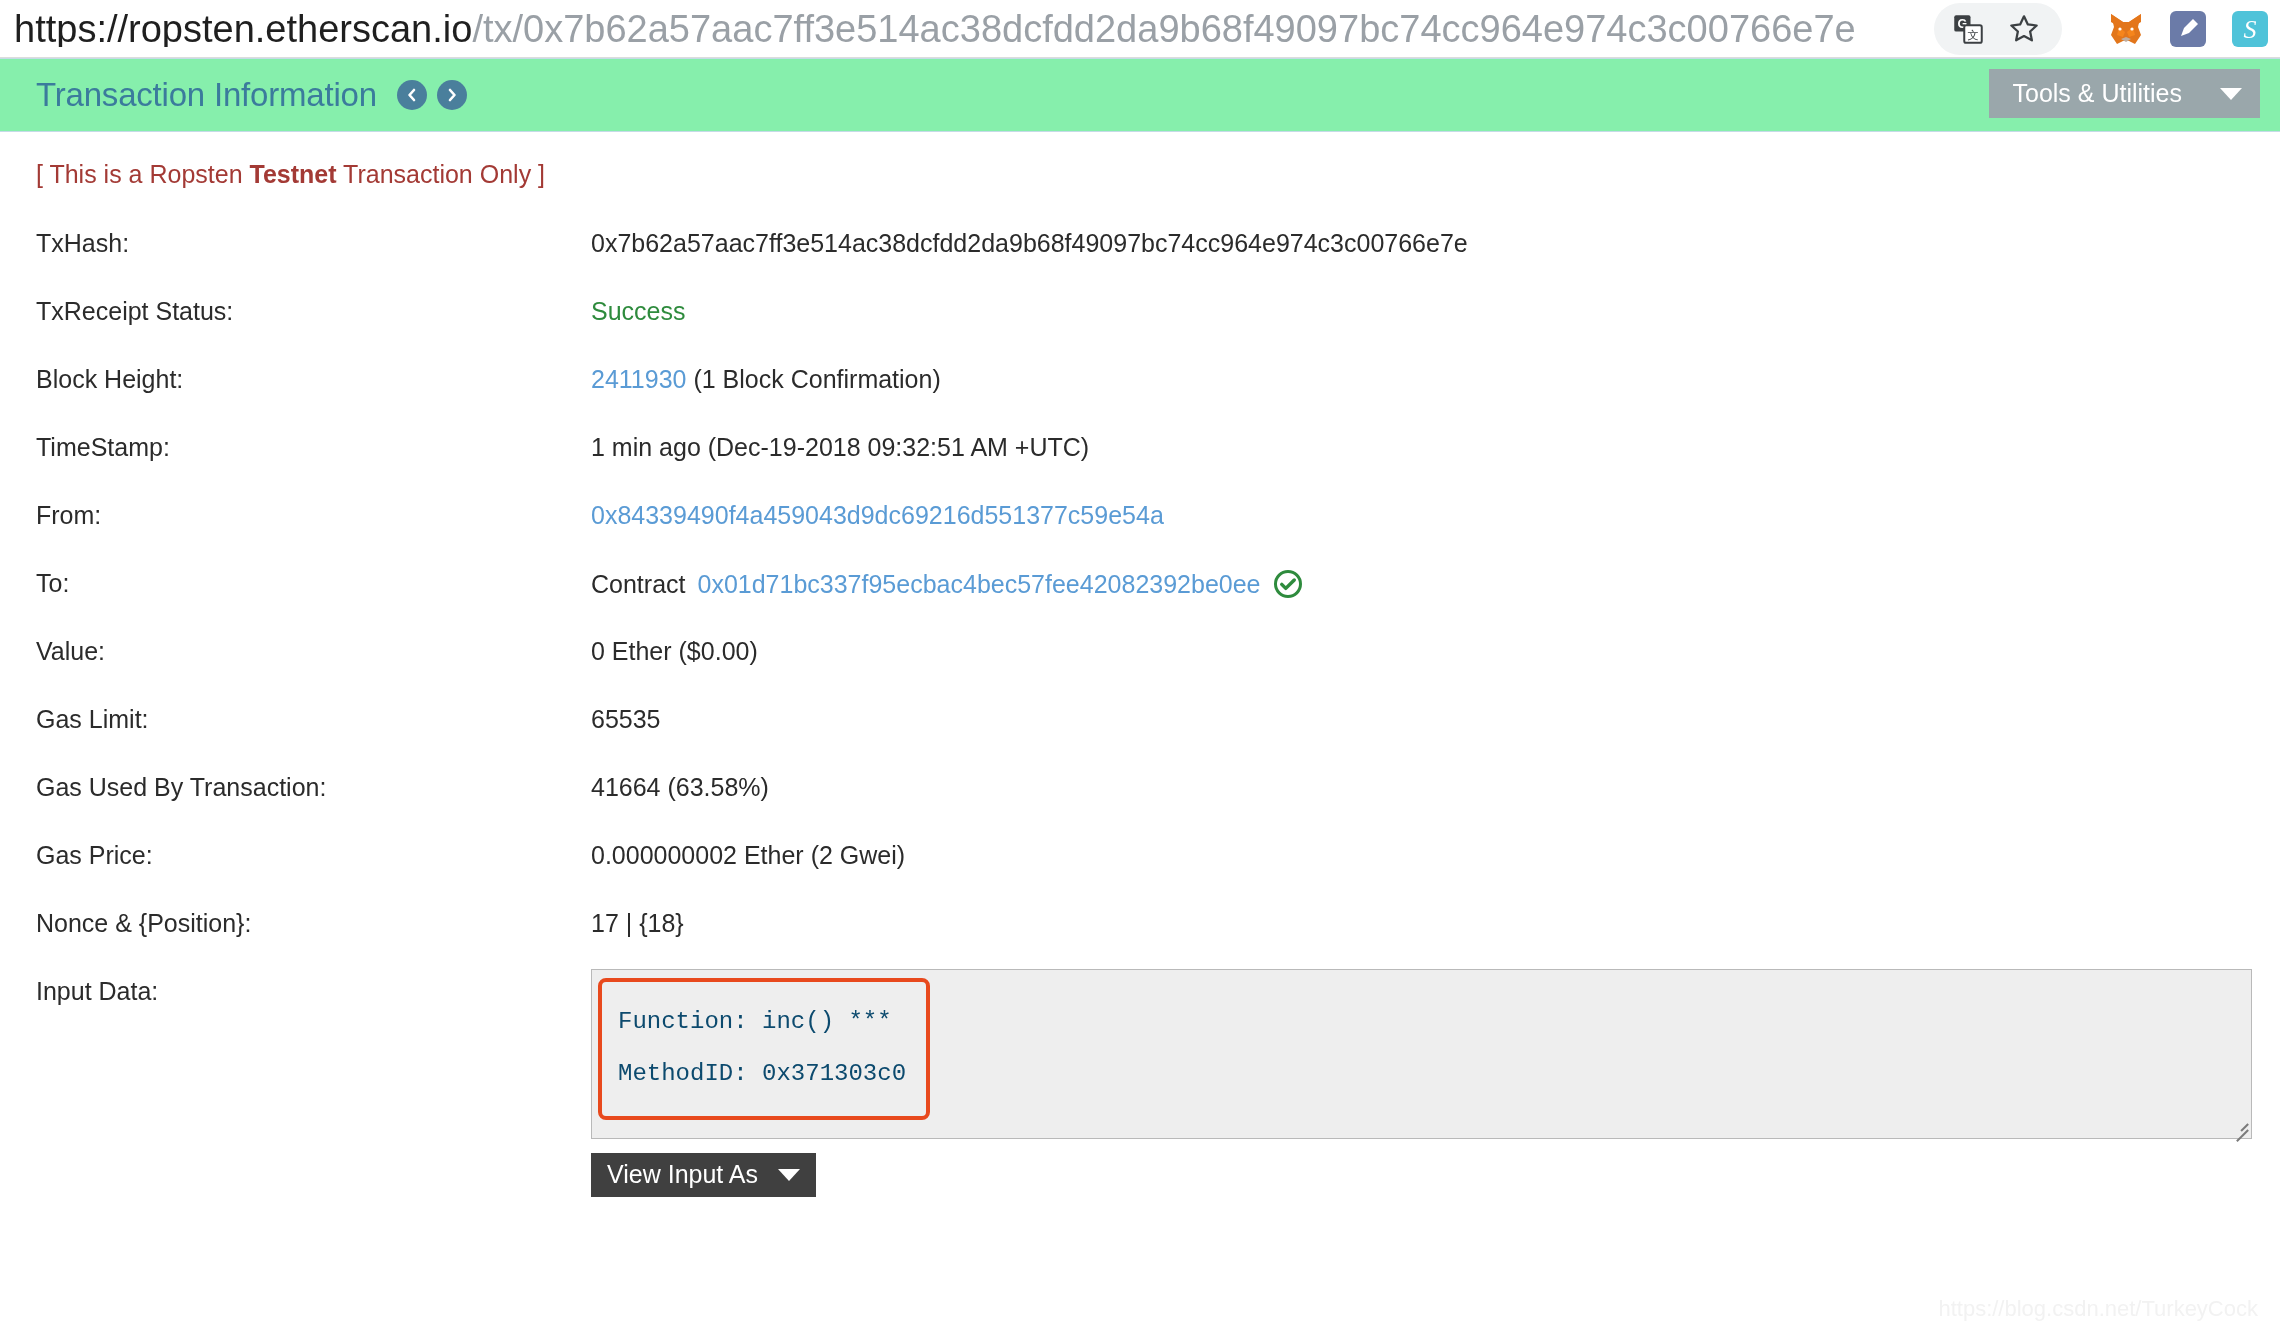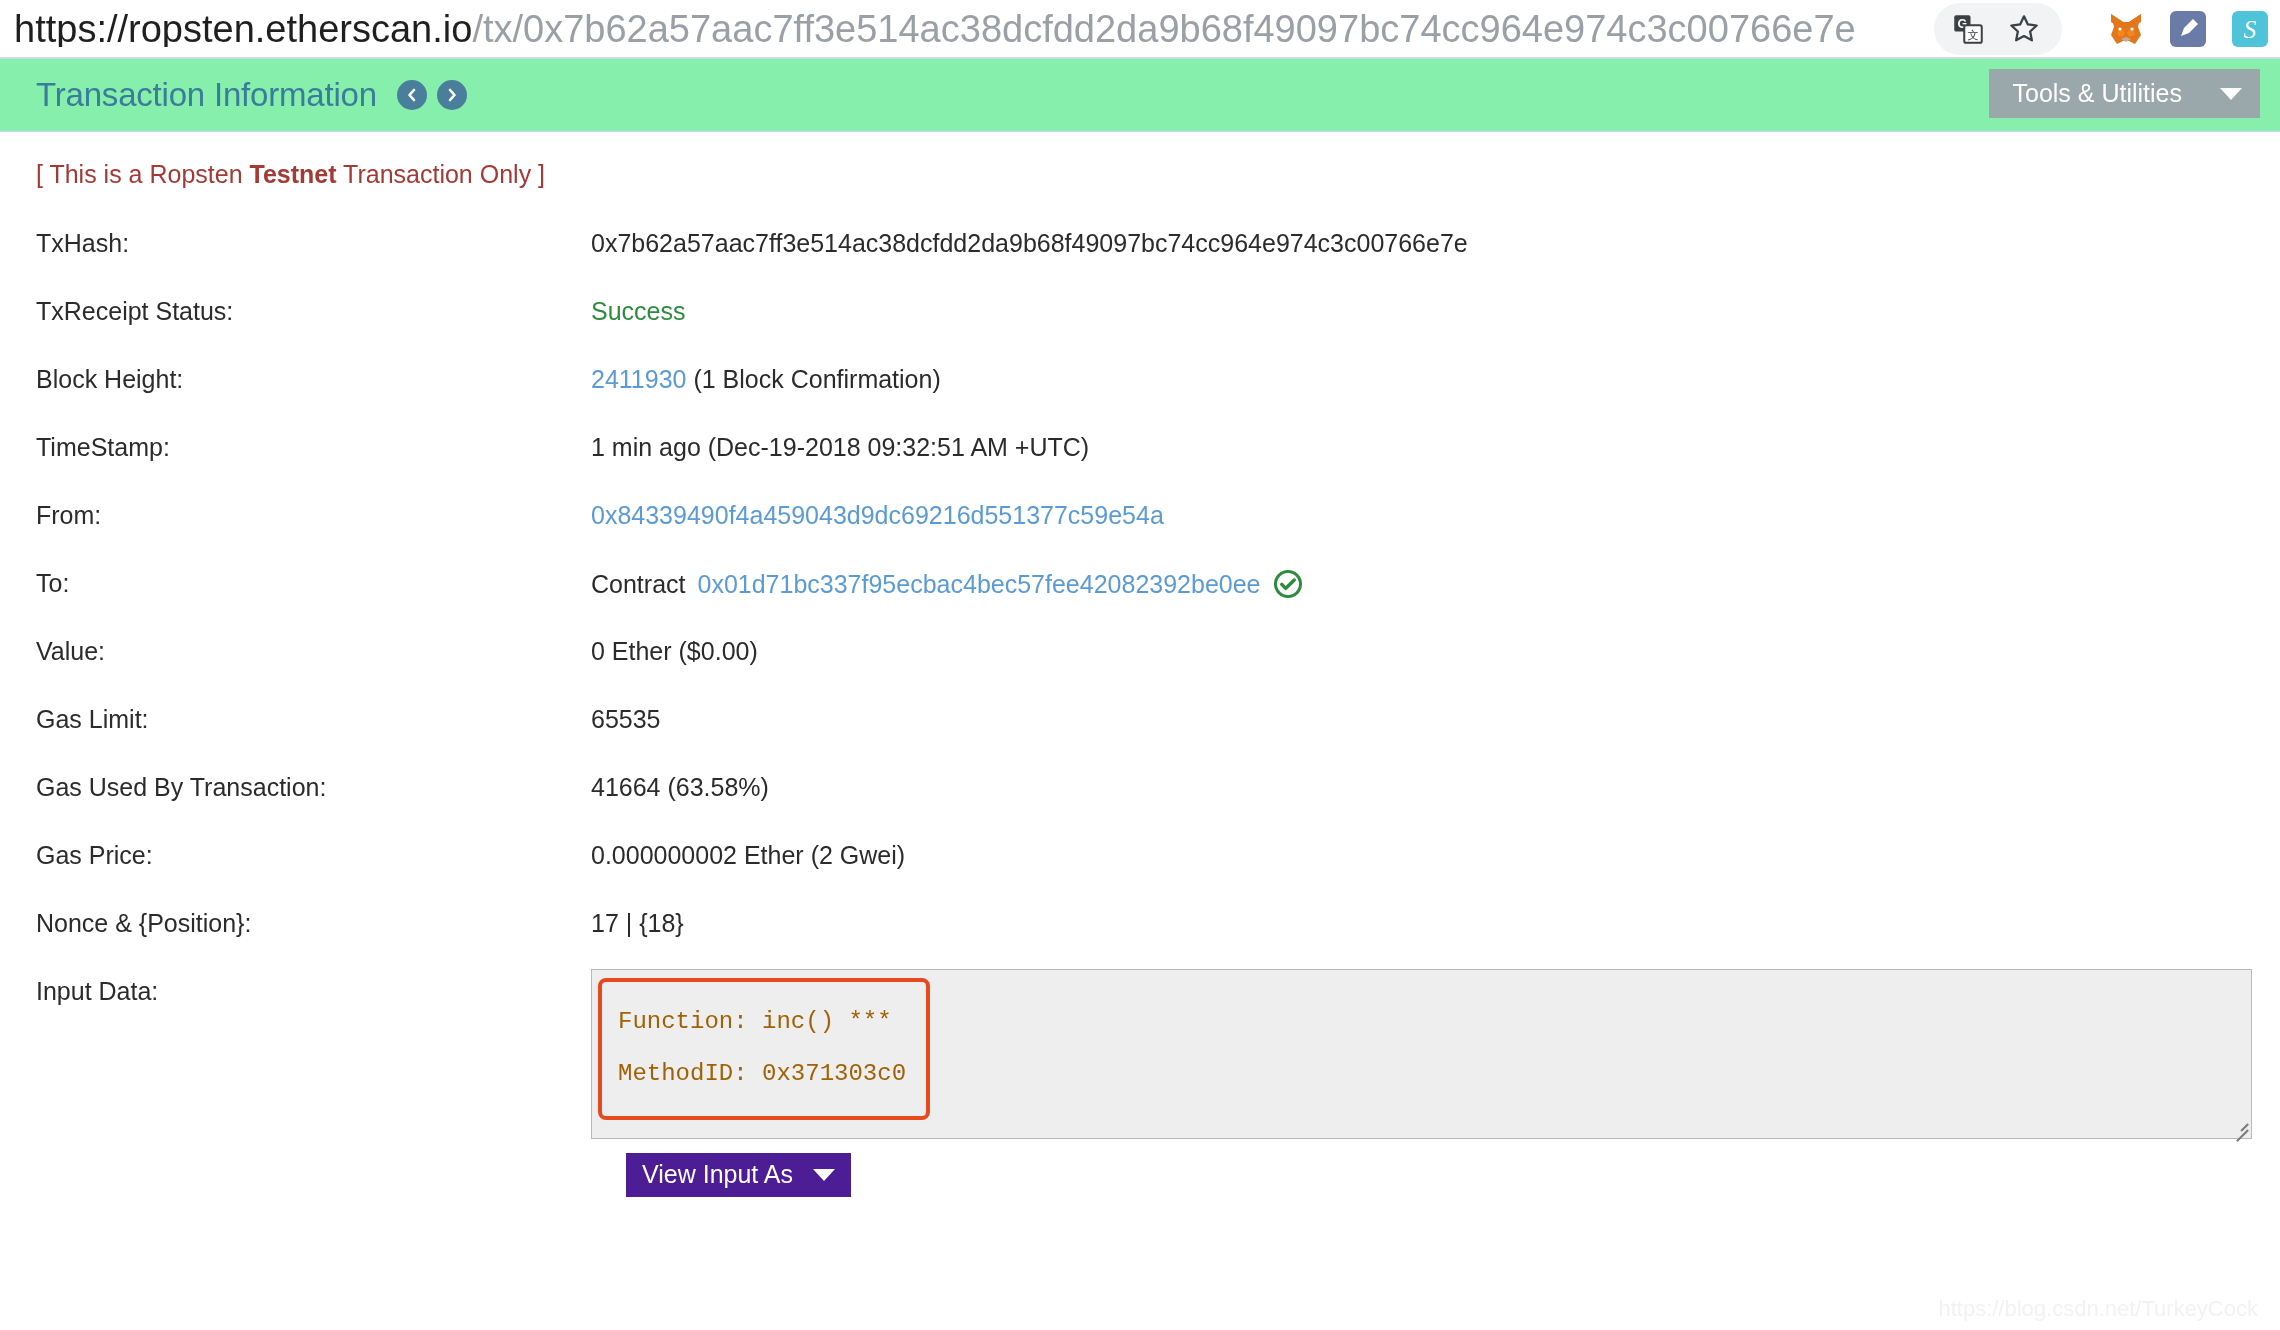--- a/index.html
+++ b/index.html
@@ -171,21 +171,21 @@
     left: 6px;
     top: 8px;
     border: 4px solid #e8491d;
     border-radius: 8px;
     padding: 14px 20px 16px 16px;
     background: transparent;
   }
   .mono {
     font-family: "Liberation Mono", monospace;
     font-size: 24px;
-    color: #a16207;
+    color: #0c4a6e;
     line-height: 52px;
     white-space: pre;
   }
   .resize-grip {
     position: absolute;
     right: 3px; bottom: 3px;
     width: 22px; height: 22px;
   }
   .resize-grip span {
     position: absolute;
@@ -196,25 +196,24 @@
     transform: rotate(-45deg);
   }
   .resize-grip span:nth-child(1) { bottom: 5px;  width: 16px; }
   .resize-grip span:nth-child(2) { bottom: 11px; width: 10px; }
 
   .view-input-btn {
     margin-top: 14px;
     display: inline-flex;
     align-items: center;
     gap: 20px;
-    background: #4c1d95;
+    background: #404040;
     color: #ffffff;
     font-size: 25px;
     padding: 7px 16px 8px 16px;
-    margin-left: 35px;
   }
 
   
   .watermark {
     position: absolute;
     right: 22px;
     bottom: 8px;
     font-size: 22px;
     color: #f2f2f2;
     white-space: nowrap;

